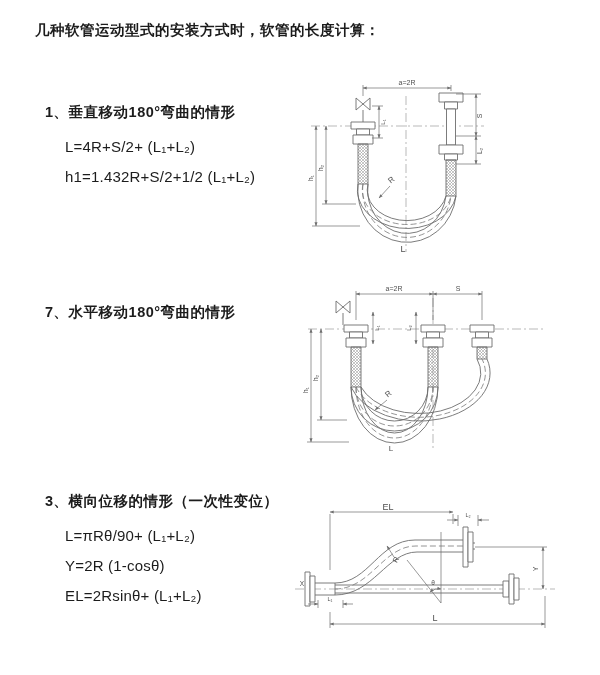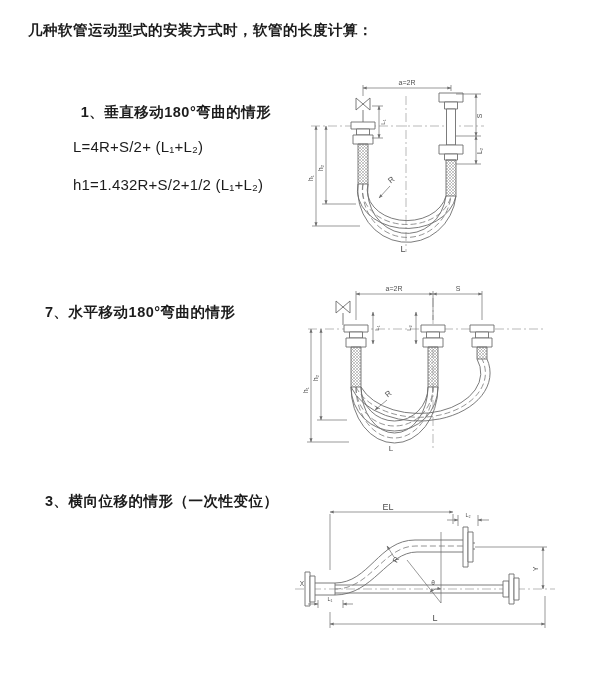--- a/index.html
+++ b/index.html
@@ -1,23 +1,23 @@
 <!DOCTYPE html>
 <html><head>
 <meta charset="utf-8">
 <style>
   html,body{margin:0;padding:0;background:#e8e8e8;}
   #page{position:relative;width:600px;height:675px;background:#ffffff;overflow:hidden;
         font-family:"Liberation Sans","DejaVu Sans",sans-serif;color:#1c1c1c;
         border-bottom:2px solid #c9c9c9;}
-  .title{position:absolute;left:28px;top:21px;font-size:14.5px;font-weight:700;letter-spacing:.5px;}
+  .title{position:absolute;left:35px;top:21px;font-size:14.5px;font-weight:700;letter-spacing:.5px;}
   .sec{position:absolute;left:45px;}
-  .sec h3{margin:0;font-size:14.5px;font-weight:700;letter-spacing:.5px;text-align:right;}
+  .sec h3{margin:0;font-size:14.5px;font-weight:700;letter-spacing:.5px;}
   .sec .formulas{margin:10px 0 0 20px;}
-  .sec .formulas p{margin:8px;height:30px;line-height:30px;font-size:15px;font-weight:400;
+  .sec .formulas p{margin:0;height:30px;line-height:30px;font-size:15px;font-weight:400;
                    letter-spacing:.2px;white-space:pre;}
   svg{position:absolute;overflow:visible;}
   svg *{vector-effect:non-scaling-stroke;}
   .ln{stroke:#6d6d6d;stroke-width:.9;fill:none;}
   .fit{stroke:#6d6d6d;stroke-width:.9;fill:#ffffff;}
   .cl{stroke:#8a8a8a;stroke-width:.6;fill:none;stroke-dasharray:9 3 2 3;}
   .hd{stroke:#7a7a7a;stroke-width:.8;fill:none;stroke-dasharray:6 3;}
   .dim{stroke:#6f6f6f;stroke-width:.7;fill:none;}
   text{fill:#4f4f4f;font-family:"Liberation Sans","DejaVu Sans",sans-serif;}
 </style>
@@ -35,20 +35,25 @@
       <p>h1=1.432R+S/2+1/2 (L₁+L₂)</p>
     </div>
   </div>
 
   <div class="sec" style="top:303px">
     <h3>7、水平移动180°弯曲的情形</h3>
   </div>
 
   <div class="sec" style="top:492px">
     <h3>3、横向位移的情形（一次性变位）</h3>
+    <div class="formulas">
+      <p>L=πRθ/90+ (L₁+L₂)</p>
+      <p>Y=2R (1-cosθ)</p>
+      <p>EL=2Rsinθ+ (L₁+L₂)</p>
+    </div>
   </div>
 
   <svg style="left:306px;top:76px" width="290" height="182" viewBox="0 0 290 182">
     <defs>
       <pattern id="hx1" width="3" height="3" patternUnits="userSpaceOnUse">
         <path d="M0,0 l3,3 M3,0 l-3,3" stroke="#8f8f8f" stroke-width="0.5"></path>
       </pattern>
       <marker id="ar1" viewBox="0 0 10 10" refX="9.5" refY="5" markerWidth="8" markerHeight="5.5" orient="auto-start-reverse">
         <path d="M0,1 L10,5 L0,9 z" fill="#6f6f6f"></path>
       </marker>

